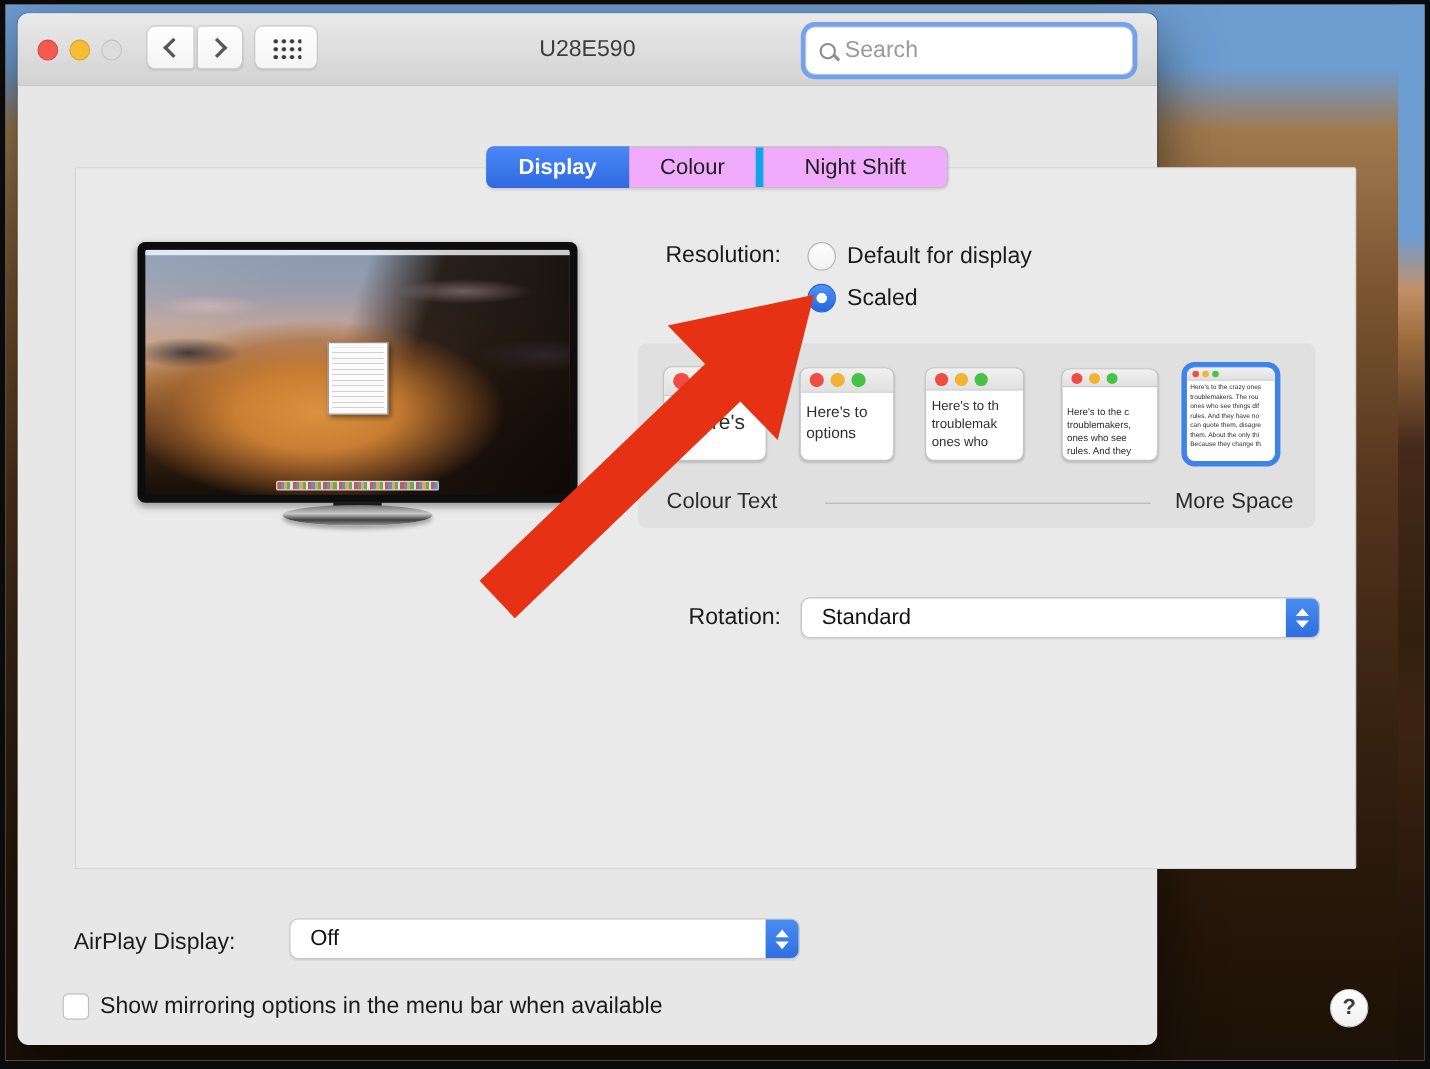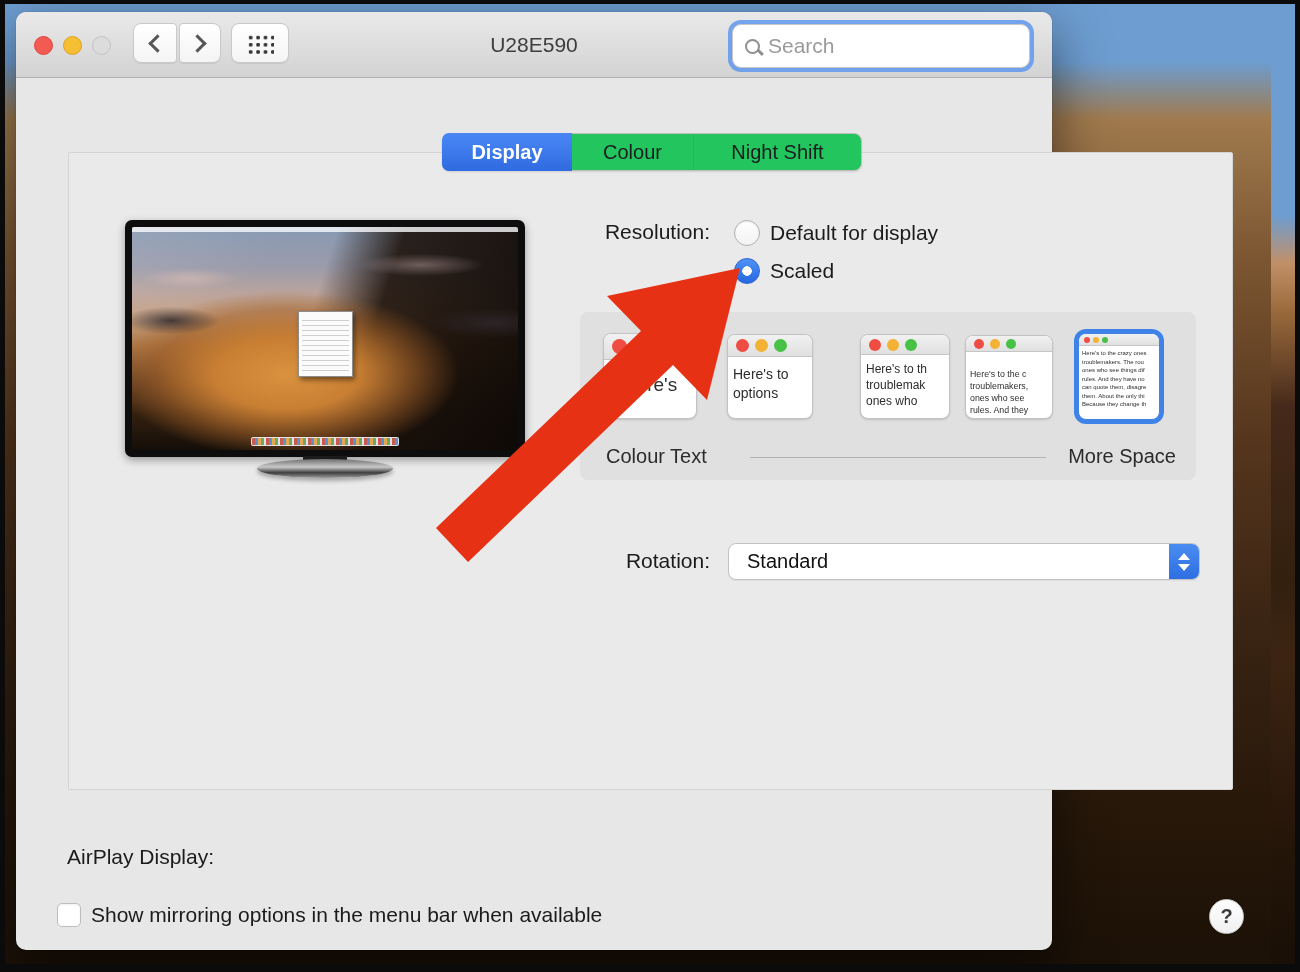--- a/index.html
+++ b/index.html
@@ -68,26 +68,26 @@
     font-size:21px; color:#222; width:230px; }
   .search-input::placeholder{ color:#9a9a9a; }
 
   
   .pane{
     position:absolute; left:52px; top:140px; width:1165px; height:638px;
     background:#eaeaea; border:1px solid #d5d5d5; border-radius:2px;
   }
   .tabs{
     position:absolute; left:426px; top:121px; height:38px; display:flex; z-index:3;
-    background:#22c55e; border:1px solid #bfbfbf; border-radius:8px;
+    background:#f0abfc; border:1px solid #bfbfbf; border-radius:8px;
     box-shadow:0 1px 2px rgba(0,0,0,.12);
   }
   .tab{
     height:36px; line-height:36px; text-align:center; font-size:20px; color:#1d1d1f;
-    border-right:1px solid #0ea5e9; cursor:pointer; padding:0 2px;
+    border-right:7px solid #0ea5e9; cursor:pointer; padding:0 2px;
   }
   .tab:last-child{ border-right:none; }
   .tab.selected{
     background:linear-gradient(#4a87f5,#2f6be0); color:#fff; font-weight:bold;
     border-radius:7px 0 0 7px; margin:-1px 0 -1px -1px; height:38px; line-height:38px; border-right:none;
   }
   .tab.t-display{ width:130px; } .tab.t-colour{ width:122px; } .tab.t-night{ width:167px; }
 
   
   .monitor{
@@ -152,21 +152,21 @@
     background:linear-gradient(#f1f1f1,#e0e0e0); border-bottom:1px solid #c6c6c6; }
   .td{ border-radius:50%; display:block; }
   .td.r{ background:#ef4d43; } .td.y{ background:#f3b233; } .td.g{ background:#47c146; }
   .thumb-text{ color:#2e2e2e; overflow:hidden; }
   .thumb.s1{ left:23px; top:21px; width:94px; height:86px; }
   .thumb.s1 .thumb-bar{ height:26px; } .thumb.s1 .td{ width:15px; height:15px; }
   .thumb.s1 .thumb-text{ font-size:19px; padding:14px 6px 0; text-align:center; }
   .thumb.s2{ left:147px; top:22px; width:86px; height:85px; }
   .thumb.s2 .thumb-bar{ height:22px; } .thumb.s2 .td{ width:13px; height:13px; }
   .thumb.s2 .thumb-text{ font-size:14px; line-height:19px; padding:8px 5px 0; }
-  .thumb.s3{ left:280px; top:22px; width:90px; height:85px; }
+  .thumb.s3{ left:261px; top:22px; width:90px; height:85px; }
   .thumb.s3 .thumb-bar{ height:20px; } .thumb.s3 .td{ width:12px; height:12px; }
   .thumb.s3 .thumb-text{ font-size:12px; line-height:16px; padding:6px 5px 0; }
   .thumb.s4{ left:385px; top:23px; width:88px; height:84px; }
   .thumb.s4 .thumb-bar{ height:16px; } .thumb.s4 .td{ width:10px; height:10px; gap:4px; }
   .thumb.s4 .thumb-text{ font-size:8.8px; line-height:12px; padding:16px 4px 0; }
   .thumb.s5{ left:498px; top:21px; width:82px; height:87px; }
   .thumb.s5 .thumb-bar{ height:12px; gap:3px; padding-left:5px; } .thumb.s5 .td{ width:6px; height:6px; }
   .thumb.s5 .thumb-text{ font-size:6px; line-height:8.5px; padding:3px 3px 0; }
   .scale-caption{ position:absolute; bottom:12px; font-size:20px; color:#2b2b2b; }
   .scale-caption.left{ left:26px; }
@@ -320,20 +320,27 @@
     <div class="row-label rot-label">Rotation:</div>
     <div class="popup rotation">
       <span>Standard</span>
       <span class="stepper">
         <i class="stp-up"></i>
         <i class="stp-down"></i>
       </span>
     </div>
 
     <div class="row-label air-label">AirPlay Display:</div>
+    <div class="popup airplay">
+      <span>Off</span>
+      <span class="stepper">
+        <i class="stp-up"></i>
+        <i class="stp-down"></i>
+      </span>
+    </div>
 
     <div class="checkbox-row">
       <span class="checkbox"></span>
       <span class="checkbox-label">Show mirroring options in the menu bar when available</span>
     </div>
 
     <div class="help-btn">?</div>
 
     <svg class="arrow-svg" viewBox="0 0 1269 938">
       <polygon points="724,256 691,388 657,353 452,550 420,516 625,319 591,284" fill="#e73114"></polygon>

